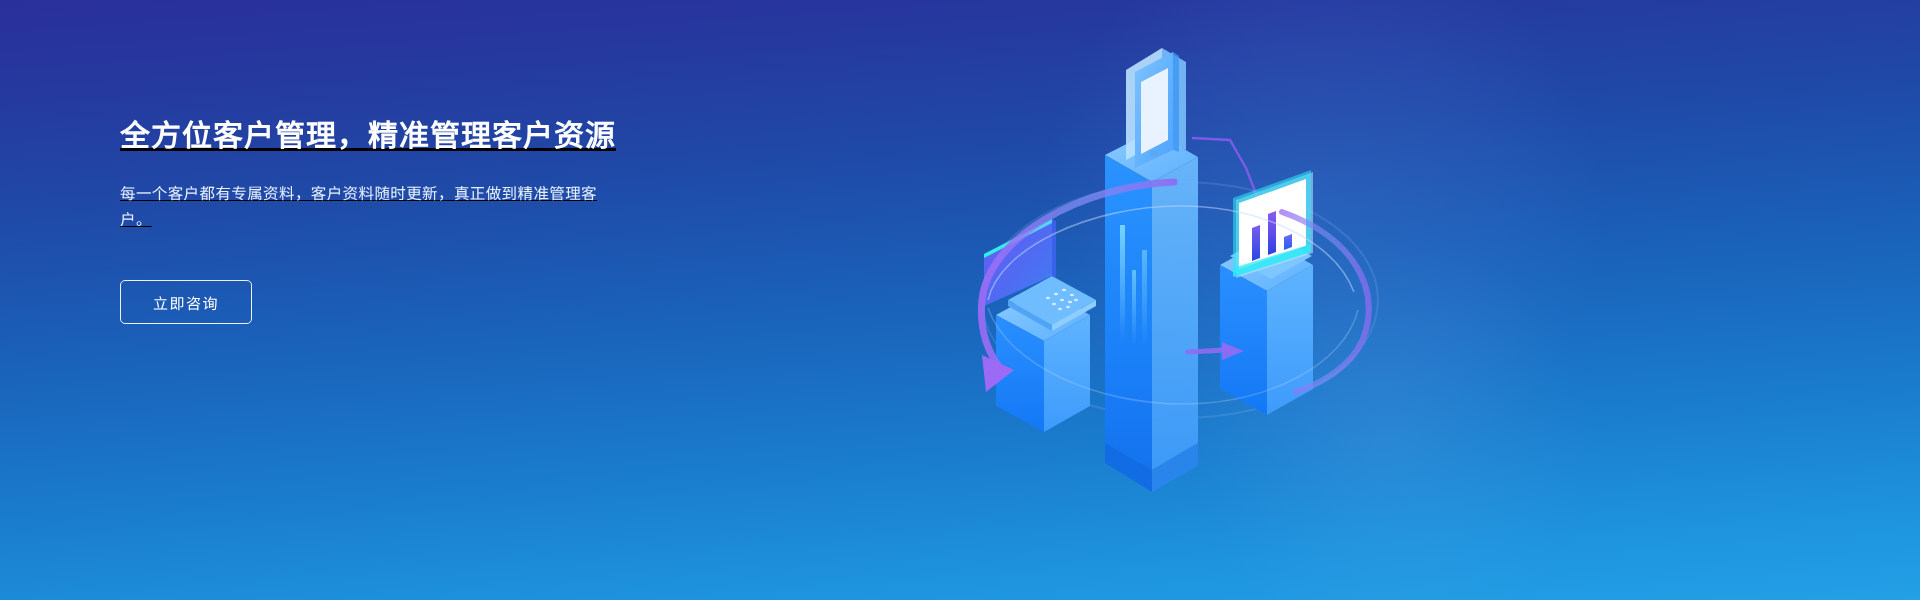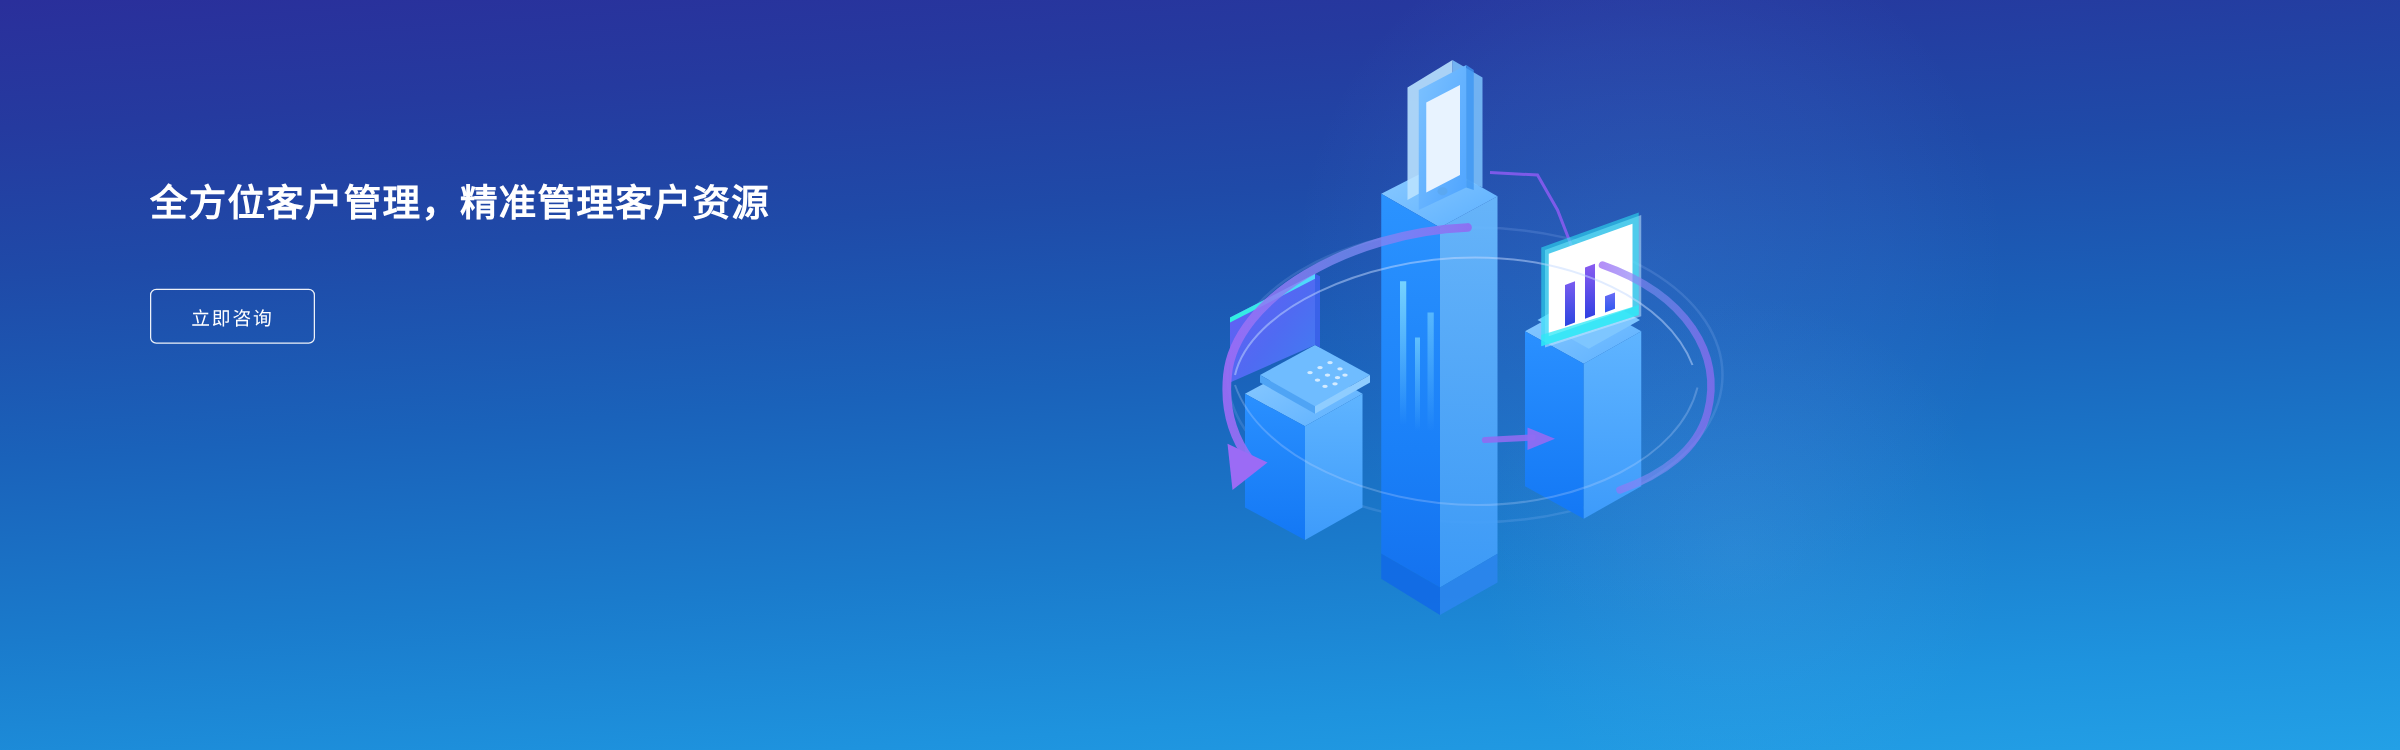--- a/index.html
+++ b/index.html
@@ -36,21 +36,21 @@
     position:absolute; left:1180px; top:230px;
     width:420px; height:420px; border-radius:50%;
     background:radial-gradient(circle at 50% 50%,
         rgba(150,200,255,.10) 0%,
         rgba(150,200,255,0) 70%);
     pointer-events:none;
   }
 
   
   .copy{
-    position:absolute; left:120px; top:144px; width:560px;
+    position:absolute; left:120px; top:116px; width:560px;text-decoration:underline;
   }
   .headline{
     font-size:30px; font-weight:bold; color:#ffffff;
     letter-spacing:1px; line-height:1.3; white-space:nowrap;
   }
   .subcopy{
     margin-top:26px;
     font-size:15.5px; color:#e8f1fb; line-height:1.65;
     width:480px; letter-spacing:.4px;
   }
@@ -73,20 +73,21 @@
 <body>
 
 <div class="banner">
 
   <div class="bg-bloom"></div>
   <div class="bg-bloom2"></div>
 
   <div class="copy">
     <h1 class="headline">全方位客户管理，精准管理客户资源</h1>
 
+    <p class="subcopy">每一个客户都有专属资料，客户资料随时更新，真正做到精准管理客户。</p>
 
     <button class="cta">立即咨询</button>
   </div>
 
   <div class="artwork">
     <svg viewBox="0 0 520 600" xmlns="http://www.w3.org/2000/svg">
       <defs>
         <linearGradient id="gPillarFront" x1="0" y1="0" x2="0" y2="1">
           <stop offset="0%" stop-color="#2a90ff"></stop>
           <stop offset="100%" stop-color="#1378f5"></stop>

